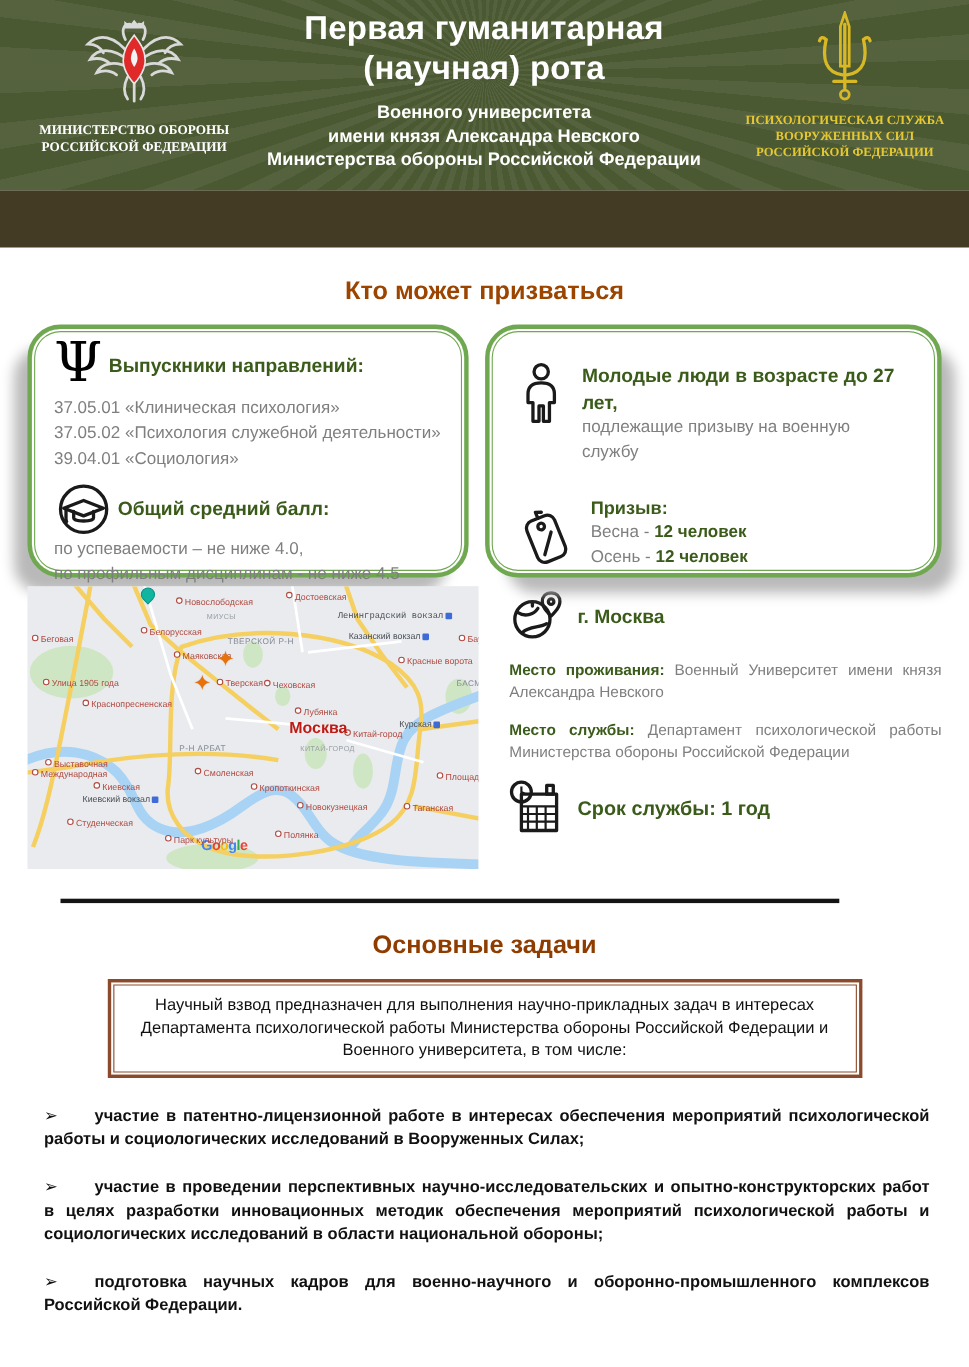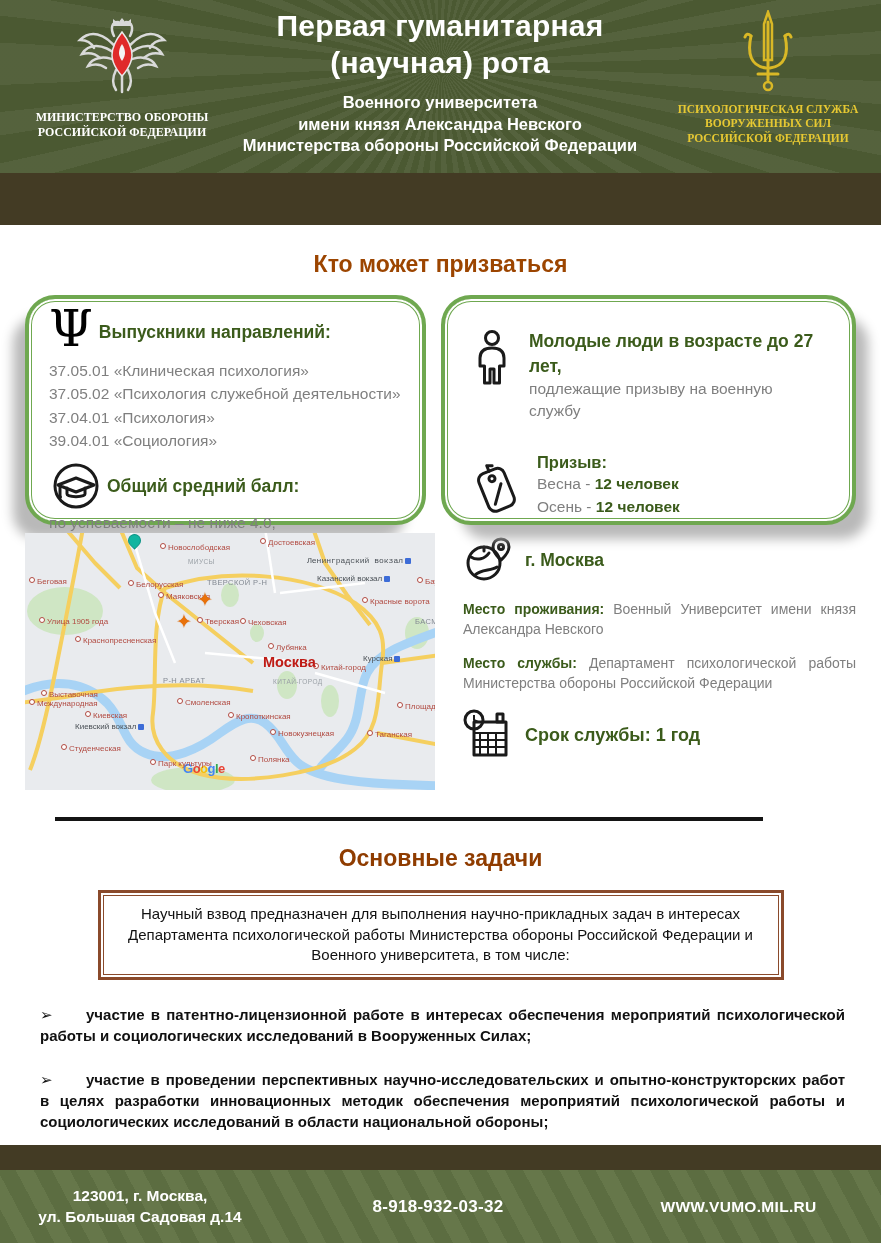--- a/index.html
+++ b/index.html
@@ -166,21 +166,20 @@
   <div class="cards-row">
     <div class="card left">
       <div class="card-inner">
         <div class="hrow">
           <span class="psi-glyph">Ψ</span>
           <span class="green-head">Выпускники направлений:</span>
         </div>
         <ul class="programs">
             <li>37.05.01 «Клиническая психология»</li>
             <li>37.05.02 «Психология служебной деятельности»</li>
-            <li>37.04.01 «Психология»</li>
             <li>39.04.01 «Социология»</li>
           </ul>
         <div class="hrow cap-row">
           <svg class="icon-svg" width="52" height="52" viewBox="0 0 52 52">
             <circle cx="27" cy="26" r="21" class="oline"></circle>
             <polygon points="9,25 27,18 45,25 27,32" class="oline"></polygon>
             <path d="M18,28 v6 c0,3.5 18,3.5 18,0 v-6" class="oline"></path>
             <path d="M11,26 v9" class="oline"></path>
             <circle cx="11" cy="37" r="2" fill="#1a1a1a"></circle>
           </svg>
@@ -256,21 +255,21 @@
           <path d="M240,-5 L250,60"></path>
           <path d="M255,60 L340,50"></path>
           <path d="M180,120 L265,128"></path>
           <path d="M290,140 L360,160"></path>
         </g>
       </svg>
       <span class="gwm" style="left:158px;top:228px;"><span>G</span><span>o</span><span>o</span><span>g</span><span>l</span><span>e</span></span>
     <span class="mlabel metro" style="left: 4px; top: 44px;">Беговая</span>
         <span class="mlabel metro" style="left: 135px; top: 10px;">Новослободская</span>
         <span class="mlabel area" style="left: 163px; top: 26px;">МИУСЫ</span>
-        <span class="mlabel metro" style="left: 103px; top: 37px; margin-top: 10px;">Белорусская</span>
+        <span class="mlabel metro" style="left: 103px; top: 37px;">Белорусская</span>
         <span class="mlabel district" style="left: 182px; top: 46px;">ТВЕРСКОЙ Р-Н</span>
         <span class="mlabel metro" style="left: 235px; top: 5px;">Достоевская</span>
         <span class="mlabel rail" style="left: 282px; top: 24px; font-family: Liberation Mono, monospace;">Ленинградский вокзал</span>
         <span class="mlabel rail" style="left: 292px; top: 42px;">Казанский вокзал</span>
         <span class="mlabel metro" style="left: 392px; top: 44px;">Бауманская</span>
         <span class="mlabel metro" style="left: 337px; top: 64px;">Красные ворота</span>
         <span class="mlabel metro" style="left: 133px; top: 59px;">Маяковская</span>
         <span class="mlabel metro" style="left: 172px; top: 84px;">Тверская</span>
         <span class="mlabel metro" style="left: 215px; top: 85px; text-align: center;">Чеховская</span>
         <span class="mlabel metro" style="left: 14px; top: 84px;">Улица 1905 года</span>
@@ -326,25 +325,14 @@
 
   <div class="divider"></div>
   <h2 class="sec-heading tasks">Основные задачи</h2>
   <div class="tasks-box">Научный взвод предназначен для выполнения научно-прикладных задач в интересах Департамента психологической работы Министерства обороны Российской Федерации и Военного университета, в том числе:</div>
   <div class="bullets">
       <p class="bullet-item"><span class="bmark">➢</span>участие в патентно-лицензионной работе в интересах обеспечения мероприятий психологической работы и социологических исследований в Вооруженных Силах;</p>
       <p class="bullet-item"><span class="bmark">➢</span>участие в проведении перспективных научно-исследовательских и опытно-конструкторских работ в целях разработки инновационных методик обеспечения мероприятий психологической работы и социологических исследований в области национальной обороны;</p>
       <p class="bullet-item"><span class="bmark">➢</span>подготовка научных кадров для военно-научного и оборонно-промышленного комплексов Российской Федерации.</p>
     </div>
 
-  <div class="footer">
-    <div class="footer-darkband"></div>
-    <div class="footer-green">
-      <div class="f-address">
-        <div>123001, г. Москва,</div>
-        <div>ул. Большая Садовая д.14</div>
-      </div>
-      <div class="f-phone">8-918-932-03-32</div>
-      <div class="f-site">WWW.VUMO.MIL.RU</div>
-    </div>
-  </div>
 
 </div>
 
 </body></html>

